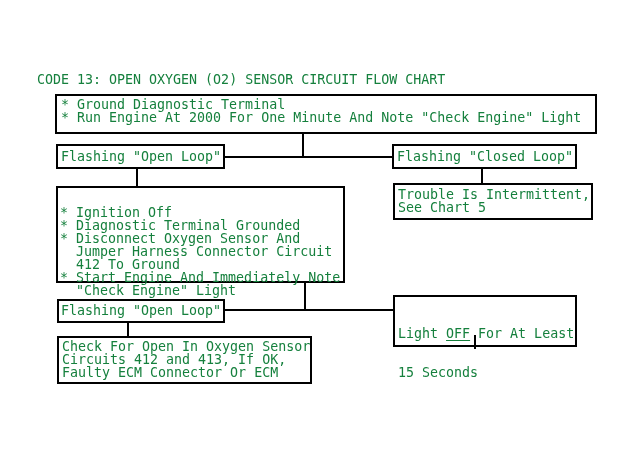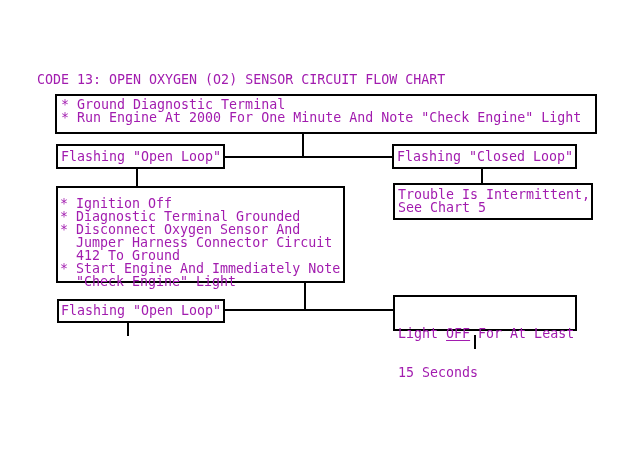--- a/index.html
+++ b/index.html
@@ -5,21 +5,21 @@
   html, body {
     margin: 0;
     padding: 0;
     background: #ffffff;
   }
   .canvas {
     position: relative;
     width: 631px;
     height: 461px;
     background: #ffffff;
-    color: #a21caf;
+    color: #15803d;
     font-family: "DejaVu Sans Mono", monospace;
     font-size: 13.3px;
     line-height: 13px;
     overflow: hidden;
   }
   .chart-title {
     position: absolute;
     white-space: pre;
   }
   .box {
@@ -51,39 +51,42 @@
   <div class="line" style="left:302px; top:134px; width:2px; height:24px;"></div>
   <div class="line" style="left:225px; top:156px; width:167px; height:2px;"></div>
 
   <div class="box" style="left:56px; top:144px; width:169px; height:25px; padding:4px 0 0 3px;">Flashing "Open Loop"</div>
 
   <div class="box" style="left:392px; top:144px; width:185px; height:25px; padding:4px 0 0 3px;">Flashing "Closed Loop"</div>
 
   <div class="line" style="left:136px; top:169px; width:2px; height:17px;"></div>
   <div class="line" style="left:481px; top:169px; width:2px; height:14px;"></div>
 
-  <div class="box" style="left:56px; top:186px; width:289px; height:97px; padding:9px 0 0 2px;">* Ignition Off
+  <div class="box" style="left:56px; top:186px; width:289px; height:97px; padding:18px 0 0 2px;">* Ignition Off
 * Diagnostic Terminal Grounded
 * Disconnect Oxygen Sensor And
   Jumper Harness Connector Circuit
   412 To Ground
 * Start Engine And Immediately Note
   "Check Engine" Light</div>
 
   <div class="box" style="left:393px; top:183px; width:200px; height:37px; padding:3px 0 0 3px;">Trouble Is Intermittent,
 See Chart 5</div>
 
   <div class="line" style="left:304px; top:283px; width:2px; height:28px;"></div>
   <div class="line" style="left:225px; top:309px; width:168px; height:2px;"></div>
 
   <div class="box" style="left:57px; top:299px; width:168px; height:24px; padding:3px 0 0 2px;">Flashing "Open Loop"</div>
 
-  <div class="box" style="left:393px; top:295px; width:184px; height:36px; padding:4px 0 0 3px;">
+  <div class="box" style="left:393px; top:295px; width:184px; height:52px; padding:4px 0 0 3px;">
     <div><span>Light </span><span class="u">OFF</span><span> For At Least</span></div>
     <div>15 Seconds</div>
   </div>
 
   <div class="line" style="left:127px; top:323px; width:2px; height:13px;"></div>
   <div class="line" style="left:474px; top:335px; width:2px; height:14px;"></div>
 
+  <div class="box" style="left:57px; top:336px; width:255px; height:48px; padding:2px 0 0 3px;">Check For Open In Oxygen Sensor
+Circuits 412 and 413, If OK,
+Faulty ECM Connector Or ECM</div>
 
 
 </div>
 
 </body></html>

